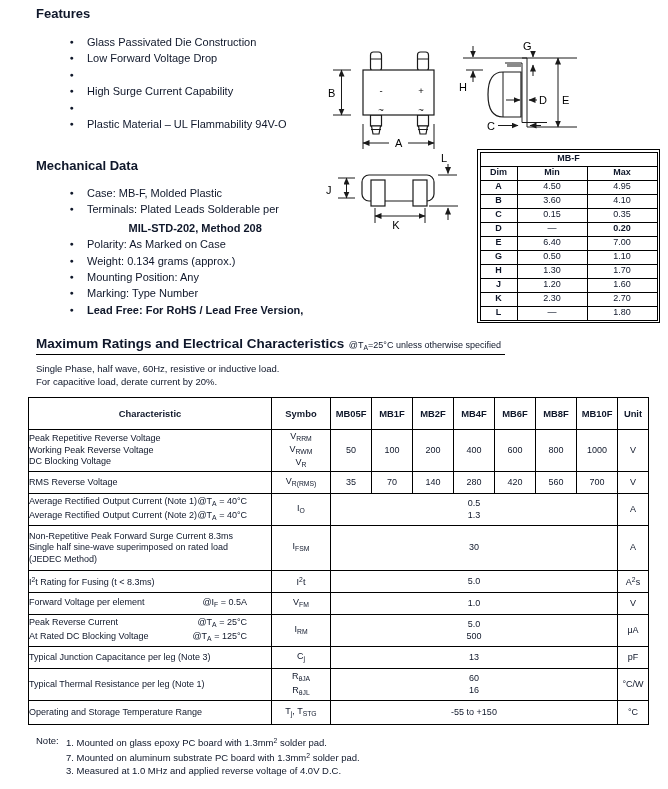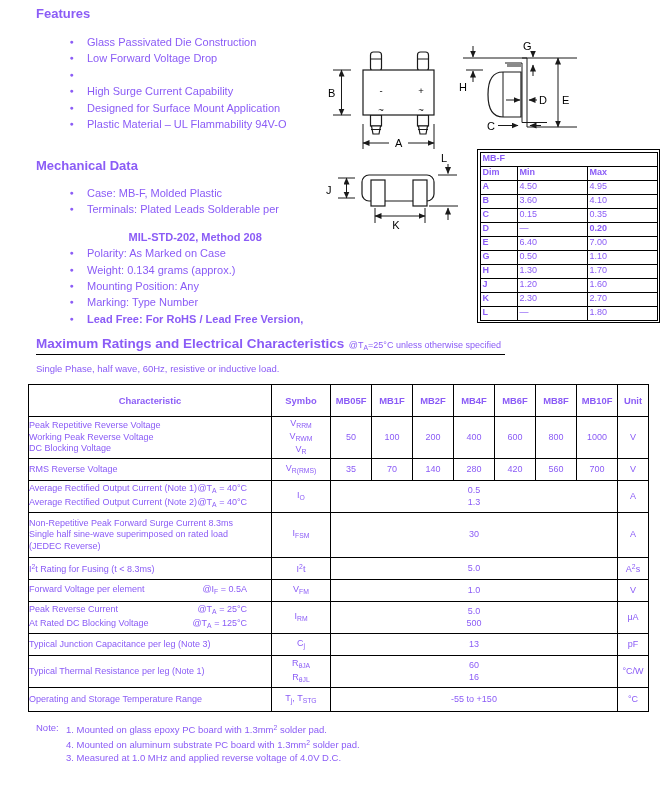--- a/index.html
+++ b/index.html
@@ -1,31 +1,31 @@
 <!DOCTYPE html>
 <html><head>
 <meta charset="utf-8">
 <style>
   html,body{margin:0;padding:0;background:#fff;}
   #page{position:relative;width:668px;height:789px;background:#fff;overflow:hidden;
-        font-family:"Liberation Sans","DejaVu Sans",sans-serif;color:#8b5cf6;}
+        font-family:"Liberation Sans","DejaVu Sans",sans-serif;color:#0f172a;}
   .abs{position:absolute;}
   .sec-h{font-size:13px;font-weight:bold;}
   .bullet-list{margin-top:13px;text-align:center;}
   .li{display:flex;}
   .dot{width:51px;padding-left:20px;box-sizing:border-box;font-size:7px;line-height:16.4px;}
   .dot::before{content:"●";}
   .li-text{font-size:11px;line-height:16.4px;white-space:nowrap;}
-  .cont{margin-left:51px;margin-top:9px;}
+  .cont{margin-left:51px;}
   .b{font-weight:bold;}
   
   #dimtbl{left:477px;top:149px;width:183px;}
   .dim-outer{border:1.7px solid #000;padding:1.5px;}
   table.dim{width:100%;border-collapse:collapse;font-size:9px;}
-  table.dim td{border:1px solid #000;text-align:left;padding:0.5px 2px;line-height:11.6px;height:12px;}
+  table.dim td{border:1px solid #000;text-align:center;padding:0.5px 2px;line-height:11.6px;height:12px;}
   table.dim .tt{font-weight:bold;}
   
   svg .ln{stroke:#1a1a1a;stroke-width:1;fill:none;}
   svg .shape{stroke:#1a1a1a;stroke-width:1.2;fill:#fff;}
   svg text{font-family:"Liberation Sans","DejaVu Sans",sans-serif;font-size:11px;fill:#000;stroke:none;}
   svg text.mark{font-size:9.5px;}
   
   #ratings{left:28px;top:334px;width:620px;}
   .mr-wrap{margin-left:8px;display:inline-block;border-bottom:1.6px solid #000;padding-bottom:2px;padding-right:4px;}
   .mr-h{font-size:13.5px;font-weight:bold;}
@@ -63,21 +63,20 @@
       <div class="li">
           <span class="dot"></span>
           <span class="li-text"></span>
         </div>
       <div class="li">
           <span class="dot"></span>
           <span class="li-text">High Surge Current Capability</span>
         </div>
       <div class="li">
           <span class="dot"></span>
-          <span class="li-text">Designed for Surface Mount Application</span>
         </div>
       <div class="li">
           <span class="dot"></span>
           <span class="li-text">Plastic Material – UL Flammability 94V-O</span>
         </div>
     </div>
   </div>
 
   <div class="abs" style="left:36px;top:158px;">
     <div class="sec-h">Mechanical Data</div>
@@ -282,20 +281,21 @@
       </table>
     </div>
   </div>
 
   <div id="ratings" class="abs">
     <div class="mr-wrap">
       <span class="mr-h">Maximum Ratings and Electrical Characteristics</span>
       <span class="mr-suffix"><span>@T</span><sub>A</sub><span>=25°C unless otherwise specified</span></span>
     </div>
     <div class="intro">Single Phase, half wave, 60Hz, resistive or inductive load.</div>
+    <div class="intro" style="margin-top:0;">For capacitive load, derate current by 20%.</div>
 
     <table class="rt">
       <colgroup>
         <col style="width:243px">
           <col style="width:59px">
         <col style="width:41px">
           <col style="width:41px">
           <col style="width:41px">
           <col style="width:41px">
         <col style="width:41px">
@@ -386,21 +386,21 @@
 
         <tr class="h45">
           <td class="char">
             <div class="cl">
                 <span><span>Non-Repetitive Peak Forward Surge Current 8.3ms</span></span>
               </div>
             <div class="cl">
                 <span><span>Single half sine-wave superimposed on rated load</span></span>
               </div>
             <div class="cl">
-                <span><span>(JEDEC Reverse)</span></span>
+                <span><span>(JEDEC Method)</span></span>
               </div>
           </td>
           <td class="c">
               <div><span>I</span><sub>FSM</sub></div>
             </td>
           <td class="c" colspan="7">
               <div>30</div>
             </td>
           <td class="c"><span>A</span></td>
         </tr>
@@ -503,19 +503,19 @@
             </td>
           <td class="c"><span>°C</span></td>
         </tr>
       </tbody>
     </table>
 
     <div class="notes">
       <div class="nlabel">Note:</div>
       <div>
         <div><span>1. Mounted on glass epoxy PC board with 1.3mm</span><sup>2</sup><span> solder pad.</span></div>
-        <div><span>4. Mounted on aluminum substrate PC board with 1.3mm</span><sup>2</sup><span> solder pad.</span></div>
+        <div><span>7. Mounted on aluminum substrate PC board with 1.3mm</span><sup>2</sup><span> solder pad.</span></div>
         <div><span>3. Measured at 1.0 MHz and applied reverse voltage of 4.0V D.C.</span></div>
       </div>
     </div>
   </div>
 
 </div>
 
 </body></html>

